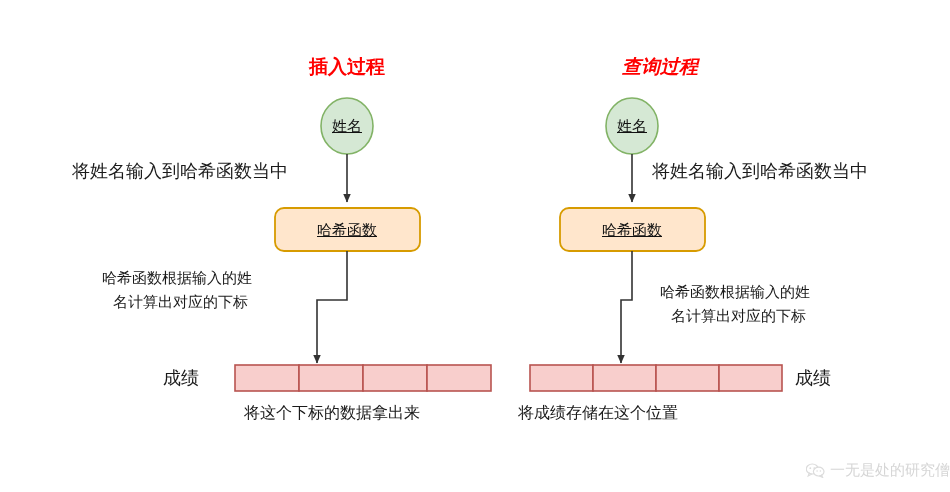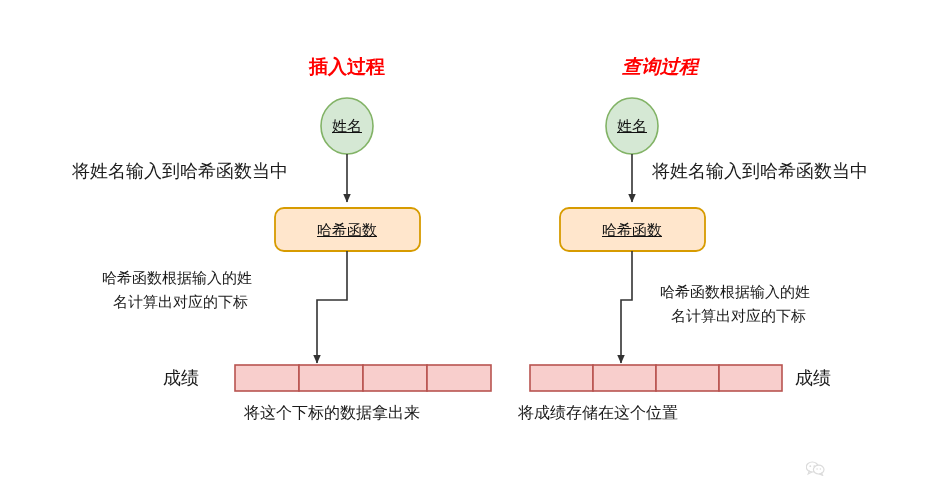--- a/index.html
+++ b/index.html
@@ -125,15 +125,16 @@
     <svg width="19" height="15" viewBox="0 0 19 15">
       <ellipse cx="6.3" cy="6" rx="6" ry="5" fill="none" stroke="#dcdcdc" stroke-width="1.2"></ellipse>
       <path d="M3.2,10.2 L2.2,13 L5.2,11.3 Z" fill="none" stroke="#dcdcdc" stroke-width="1.2"></path>
       <circle cx="4.3" cy="5.2" r="0.9" fill="#dcdcdc"></circle>
       <circle cx="8.3" cy="5.2" r="0.9" fill="#dcdcdc"></circle>
       <ellipse cx="12.7" cy="8.6" rx="5.3" ry="4.4" fill="#ffffff" stroke="#dcdcdc" stroke-width="1.2"></ellipse>
       <path d="M15.6,12.2 L16.6,14.4 L13.8,13.2 Z" fill="#ffffff" stroke="#dcdcdc" stroke-width="1.2"></path>
       <circle cx="11.1" cy="8" r="0.8" fill="#dcdcdc"></circle>
       <circle cx="14.4" cy="8" r="0.8" fill="#dcdcdc"></circle>
     </svg>
+    <span class="wm-text">一无是处的研究僧</span>
   </div>
 
 </div>
 
 </body></html>

